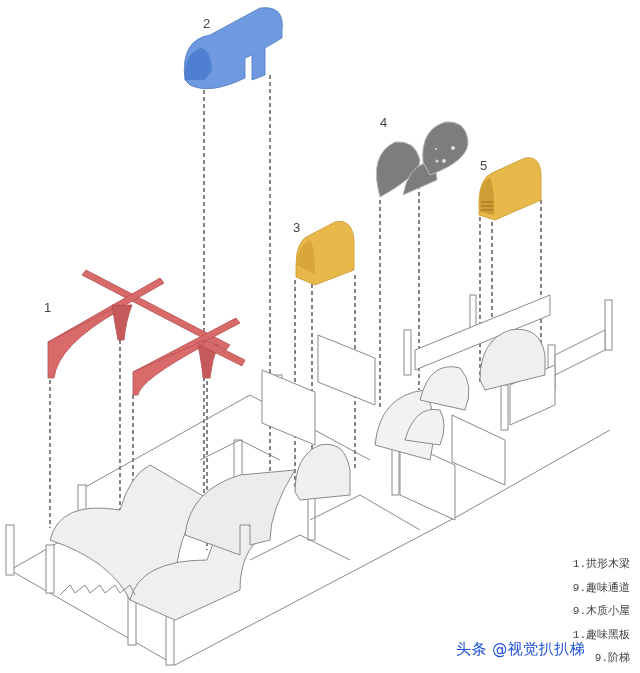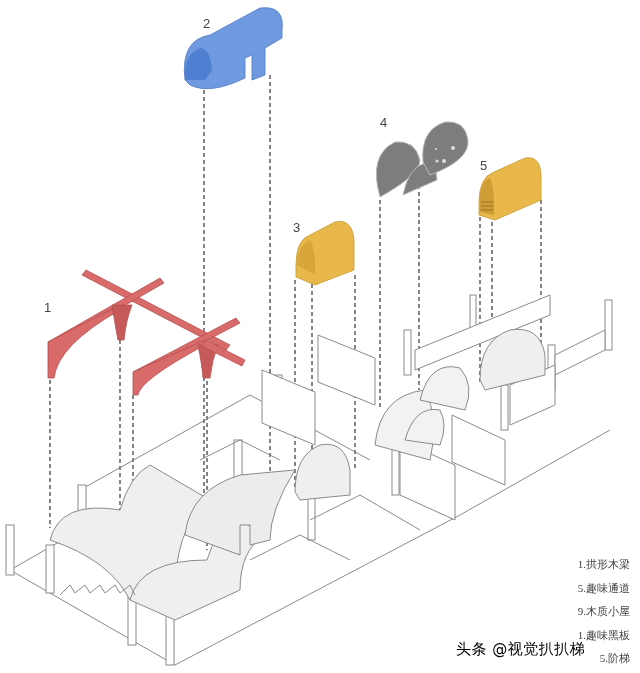--- a/index.html
+++ b/index.html
@@ -1,21 +1,21 @@
 <!DOCTYPE html>
 <html><head>
 <meta charset="utf-8">
 <style>
   html,body{margin:0;padding:0;background:#ffffff;}
   body{width:640px;height:673px;position:relative;overflow:hidden;font-family:"Liberation Sans","DejaVu Sans",sans-serif;}
   #stage{position:absolute;left:0;top:0;width:640px;height:673px;}
   .num{position:absolute;font-size:13px;color:#444;font-family:"Liberation Sans",sans-serif;}
-  .legend{position:absolute;right:10px;top:553px;text-align:right;font-size:11px;color:#444;line-height:23.5px;font-family:Liberation Serif, serif;}
+  .legend{position:absolute;right:10px;top:553px;text-align:right;font-size:11px;color:#444;line-height:23.5px;font-family:Liberation Mono, monospace;}
   .legend div{white-space:nowrap;}
-  .watermark{position:absolute;left:456px;top:640px;font-size:15px;color:#000000;font-family:"DejaVu Sans",sans-serif;text-shadow:0 0 2px #fff,0 0 3px #fff;letter-spacing:0.5px;}
+  .watermark{position:absolute;left:456px;top:640px;font-size:15px;color:#1d4ed8;font-family:"DejaVu Sans",sans-serif;text-shadow:0 0 2px #fff,0 0 3px #fff;letter-spacing:0.5px;}
 </style>
 </head>
 <body>
 
 <div id="stage">
 <svg width="640" height="673" viewBox="0 0 640 673" xmlns="http://www.w3.org/2000/svg">
 
   <g stroke="#333" stroke-width="1.2" stroke-dasharray="4,3" fill="none">
     <line x1="50" y1="380" x2="50" y2="528"></line>
     <line x1="120" y1="340" x2="120" y2="515"></line>
@@ -126,19 +126,19 @@
   
   <div class="num" style="left:44px;top:300px;">1</div>
   <div class="num" style="left:203px;top:16px;">2</div>
   <div class="num" style="left:293px;top:220px;">3</div>
   <div class="num" style="left:380px;top:115px;">4</div>
   <div class="num" style="left:480px;top:158px;">5</div>
 </div>
 
 <div class="legend">
   <div>1.拱形木梁</div>
-  <div>5.趣味通道</div>
+  <div>9.趣味通道</div>
   <div>9.木质小屋</div>
   <div>1.趣味黑板</div>
-  <div>5.阶梯</div>
+  <div>9.阶梯</div>
 </div>
 
 <div class="watermark">头条 @视觉扒扒梯</div>
 
 </body></html>

